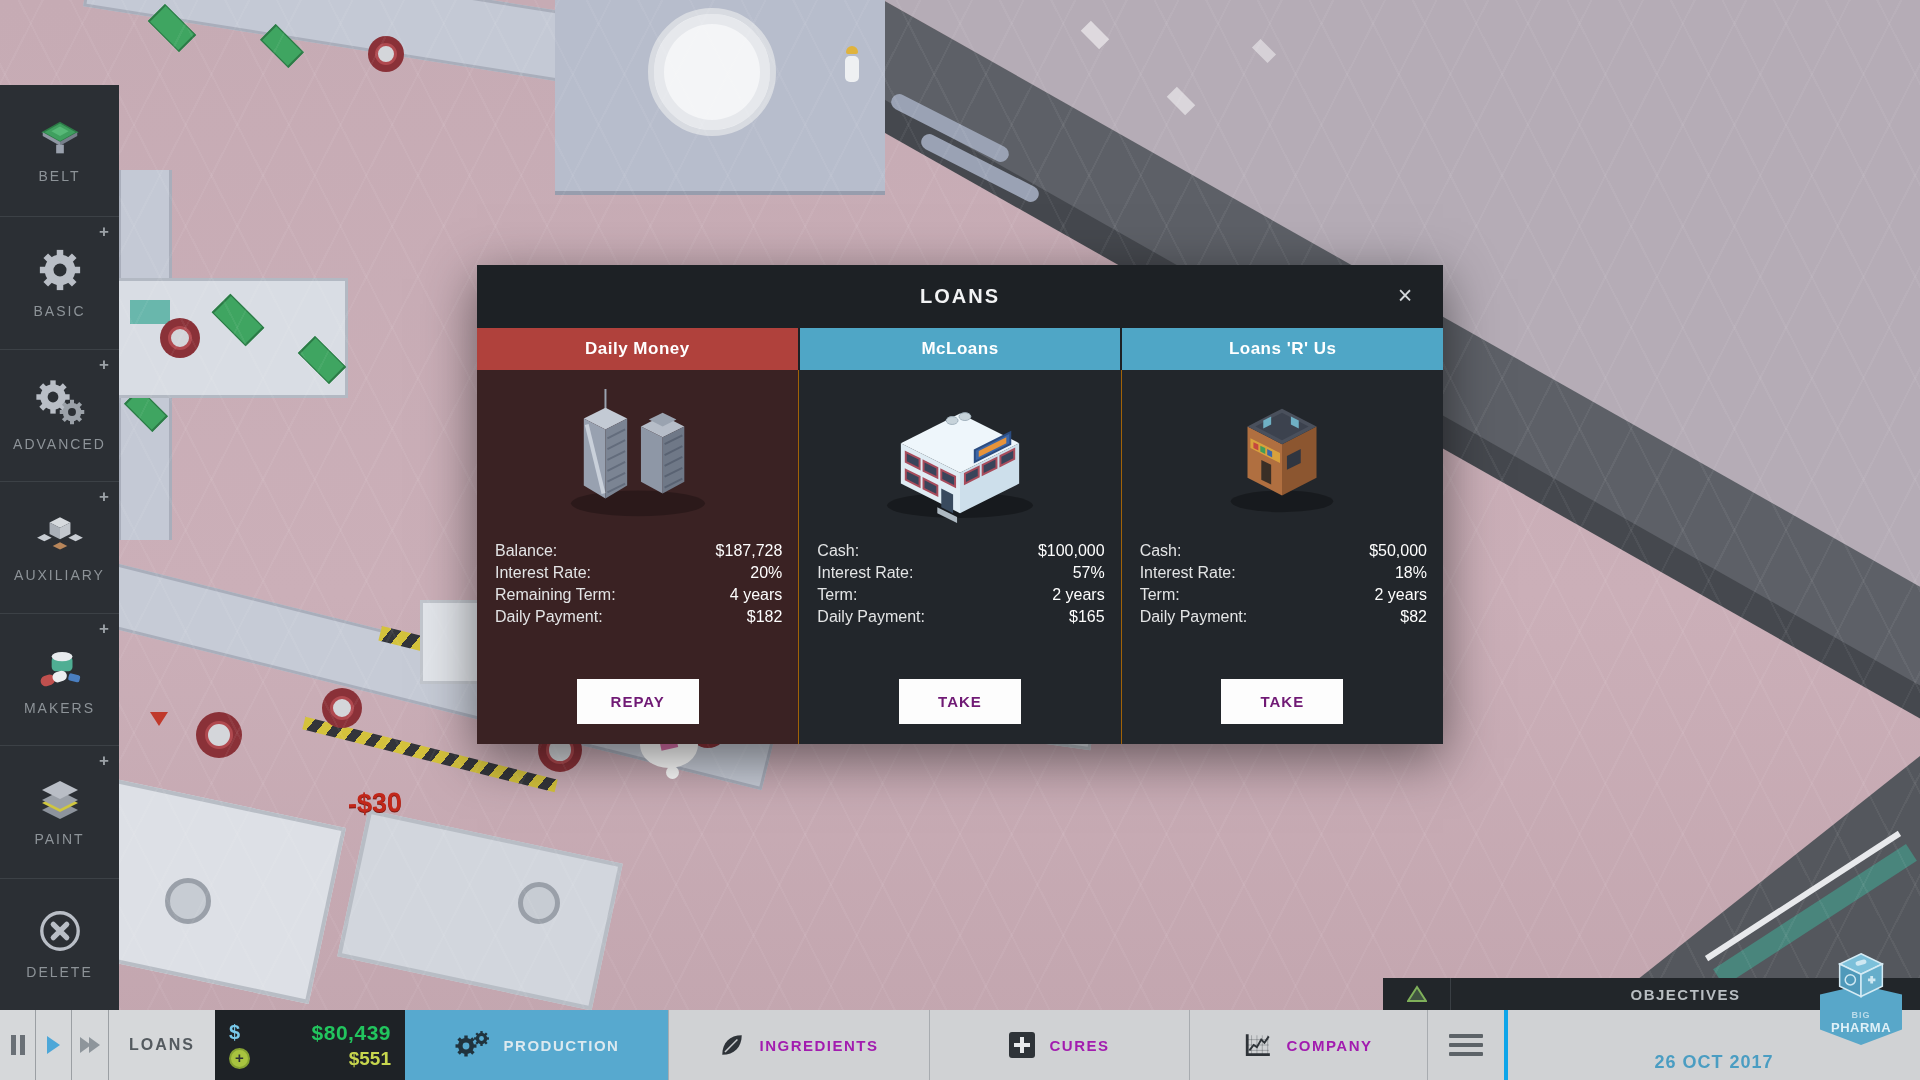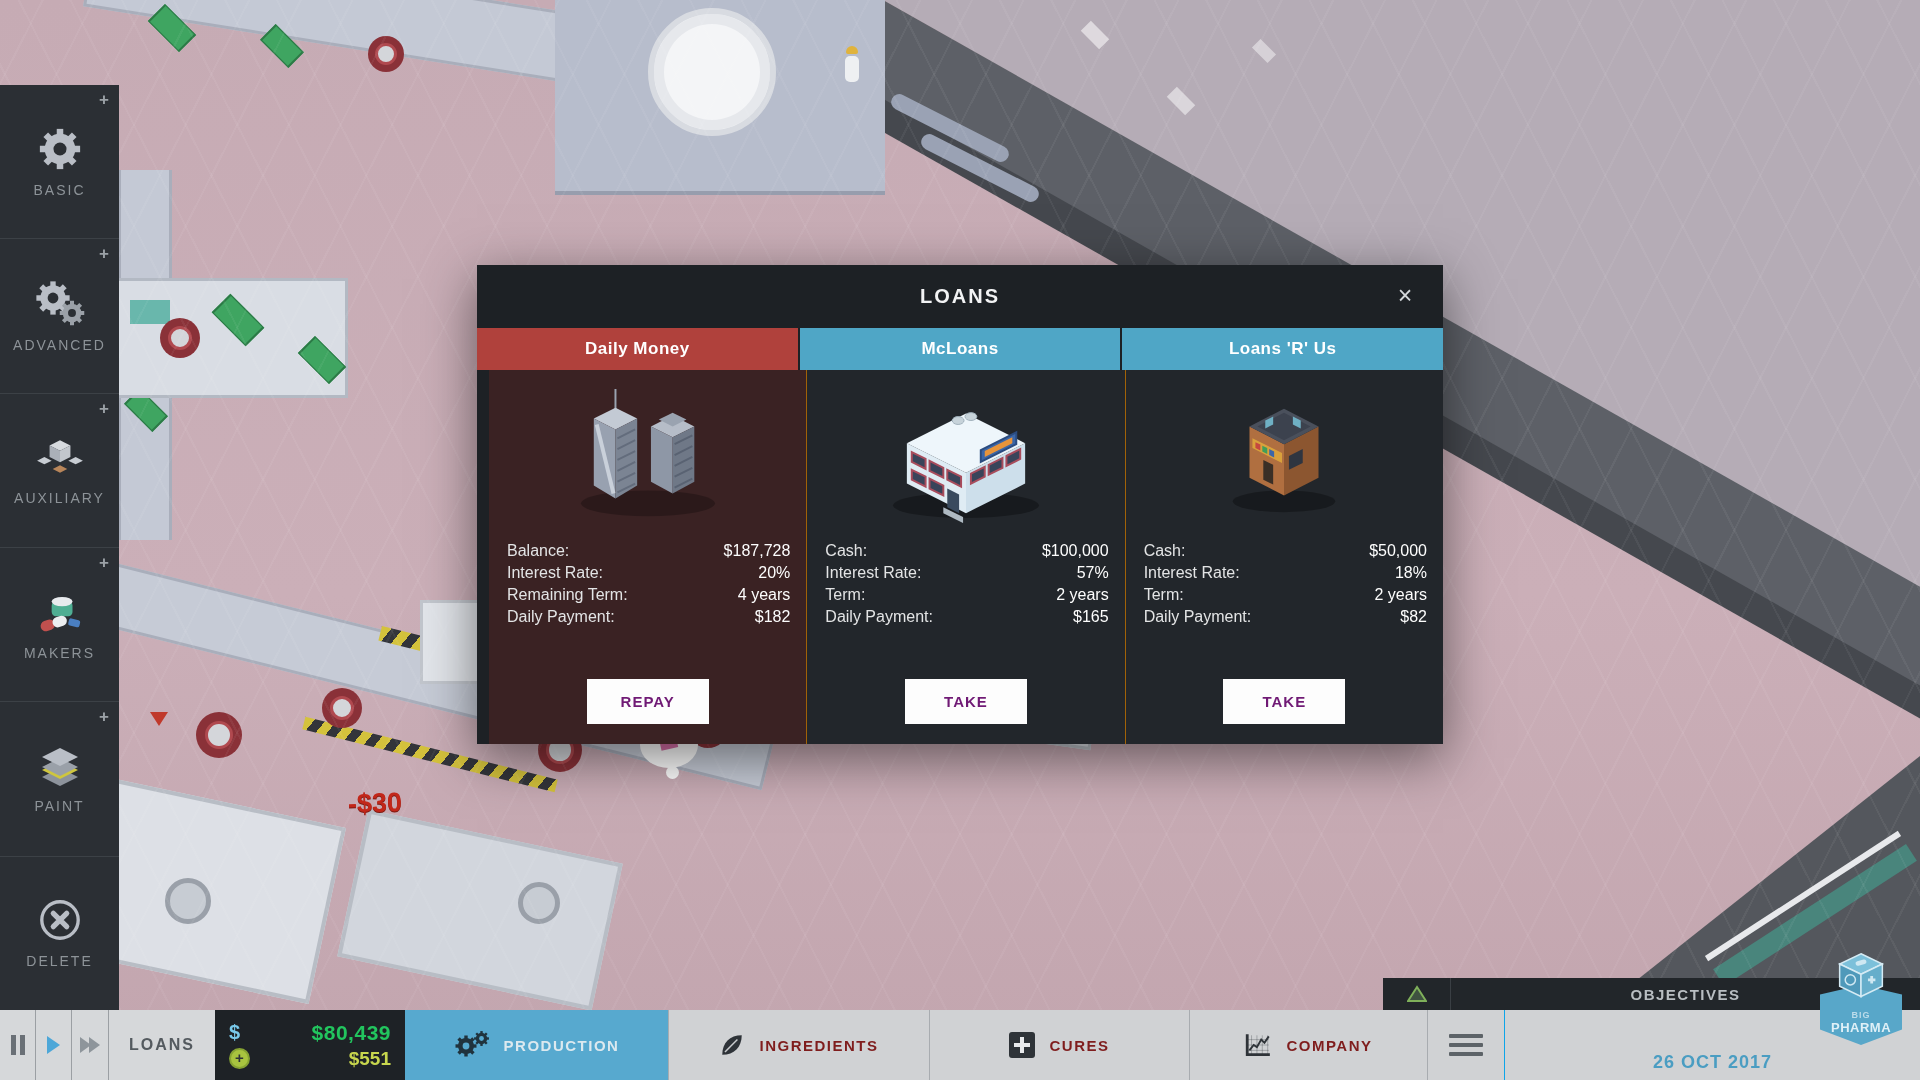--- a/index.html
+++ b/index.html
@@ -28,21 +28,21 @@
 
   
   #dialog { position:absolute; left:477px; top:265px; width:966px; height:479px; z-index:10; background:#1d2125; box-shadow:0 14px 50px rgba(0,0,0,.5); }
   #dlg-titlebar { position:relative; height:63px; display:flex; align-items:center; justify-content:center; }
   #dlg-title { color:#f2f3f4; font-size:20px; font-weight:bold; letter-spacing:2px; }
   #dlg-close { position:absolute; right:20px; top:12px; width:36px; height:36px; color:#d3d7da; font-size:25px; line-height:36px; text-align:center; cursor:pointer; }
   #dlg-tabs { display:flex; height:42px; }
   .dlg-tab { flex:1 1 0; display:flex; align-items:center; justify-content:center; color:#fff; font-size:17px; font-weight:bold; letter-spacing:.5px; background:#4fa6c6; cursor:pointer; }
   .dlg-tab + .dlg-tab { border-left:2px solid #1d2125; }
   .dlg-tab.sel { background:#b0413c; }
-  #dlg-body { display:flex; height:374px;margin-left:12px; }
+  #dlg-body { display:flex; height:374px; }
   .loan-col { flex:1 1 0; background:#22262b; display:flex; flex-direction:column; }
   .loan-col + .loan-col { border-left:1px solid #a16207; }
   .loan-col.sel { background:#3a2223; }
   .bldg { height:172px; display:flex; align-items:center; justify-content:center; }
   .stats { padding:0 16px 0 18px; }
   .stat-row { display:flex; justify-content:space-between; height:22px; font-size:16px; }
   .stat-row .lab { color:#e3e4e5; }
   .stat-row .val { color:#fdfdfd; }
   .btn-wrap { flex:1; display:flex; align-items:flex-end; justify-content:center; padding-bottom:20px; }
   .dlg-btn { width:122px; height:45px; background:#fdfdfd; border:none; color:#701a75; font-size:15px; font-weight:bold; letter-spacing:1px; cursor:pointer; }
@@ -62,27 +62,27 @@
   .tri-play { width:0; height:0; border-top:9px solid transparent; border-bottom:9px solid transparent; border-left:13px solid #4da7d8; }
   .tri-ff { width:0; height:0; border-top:8px solid transparent; border-bottom:8px solid transparent; border-left:11px solid #8e959b; }
   #btn-loans { flex:1; font-size:16px; font-weight:bold; letter-spacing:2px; color:#545a5f; }
   #money { width:190px; background:#1e2226; display:flex; flex-direction:column; justify-content:center; gap:3px; padding:4px 14px; }
   .money-row { display:flex; align-items:center; justify-content:space-between; }
   #money-sym { color:#79c9ea; font-size:20px; font-weight:bold; }
   #money-cash { color:#22c55e; font-size:21px; font-weight:bold; letter-spacing:.5px; }
   #money-plus { width:21px; height:21px; border-radius:50%; background:#a8c43f; border:2px solid #86a332; color:#2e3338; font-size:15px; font-weight:bold; line-height:16px; text-align:center; }
   #money-profit { color:#c7d64e; font-size:19px; font-weight:bold; }
   .tb-tab { display:flex; align-items:center; justify-content:center; gap:14px; border-left:1px solid #a8acb0; cursor:pointer; }
-  .tb-tab .tb-lab { font-size:15px; font-weight:bold; letter-spacing:1.5px; color:#7f1d1d; }
+  .tb-tab .tb-lab { font-size:15px; font-weight:bold; letter-spacing:1.5px; color:#a21caf; }
   #tab-production { width:263px; background:#57a9cf; border-left:none; }
   #tab-production .tb-lab { color:#dce9ef; }
   #tab-ingredients { width:261px; } #tab-cures { width:260px; } #tab-research { width:259px; } #tab-company { width:238px; }
   #menu-btn { width:77px; display:flex; flex-direction:column; align-items:center; justify-content:center; gap:5px; border-left:1px solid #a8acb0; cursor:pointer; }
   #menu-btn div { width:34px; height:4px; background:#5d6368; border-radius:1px; }
-  #tb-filler { flex:1; position:relative; border-left:1px solid #0ea5e9;text-decoration:underline; }
+  #tb-filler { flex:1; position:relative; border-left:4px solid #0ea5e9;text-decoration:underline; }
   #date { position:absolute; left:0; right:0; bottom:7px; text-align:center; color:#4a9dc2; font-size:18px; font-weight:bold; letter-spacing:1px; }
   .cross-ico { width:26px; height:26px; background:#2e3338; border-radius:3px; position:relative; }
   .cross-ico::before { content:""; position:absolute; left:11px; top:5px; width:4px; height:16px; background:#e8eaec; }
   .cross-ico::after { content:""; position:absolute; left:5px; top:11px; width:16px; height:4px; background:#e8eaec; }
 
   
   #logo { position:absolute; left:1820px; top:951px; width:82px; height:94px; z-index:8; }
   #logo-badge { position:absolute; left:0; top:34px; width:82px; height:60px; background:#58a7c9;
     clip-path:polygon(50% 0,100% 16%,100% 74%,50% 100%,0 74%,0 16%); display:flex; flex-direction:column; align-items:center; justify-content:flex-end; padding-bottom:10px; }
   #logo-big { color:#bcdcea; font-size:9px; font-weight:bold; letter-spacing:1px; line-height:9px; }
@@ -273,20 +273,26 @@
     <div class="abs" style="left:0;top:0;width:1920px;height:1080px;background:#54575d;clip-path:polygon(83.3% 93.5%,100% 70%,100% 93.5%);"></div>
     <div class="abs" style="left:1688px;top:893px;width:230px;height:6px;background:#e8e9ec;transform:rotate(-33deg);"></div>
     <div class="abs" style="left:1700px;top:905px;width:230px;height:20px;background:#49857c;transform:rotate(-33deg);"></div>
     <div class="iso-grid"></div>
   </div>
 
   <div id="float-cost">-$30</div>
 
   <div id="sidebar">
     <div class="side-item">
+      <svg width="46" height="40">
+          <use href="#sym-belt"></use>
+        </svg>
+      <span class="side-label">BELT</span>
+    </div>
+    <div class="side-item">
       <span class="side-plus">+</span>
       <svg width="46" height="46" style="color:#b9bec6">
           <use href="#sym-gear"></use>
         </svg>
       <span class="side-label">BASIC</span>
     </div>
     <div class="side-item">
       <span class="side-plus">+</span>
       <span style="position:relative;width:52px;height:48px;">
         <svg width="38" height="38" style="color:#b9bec6;position:absolute;left:0;top:0">

